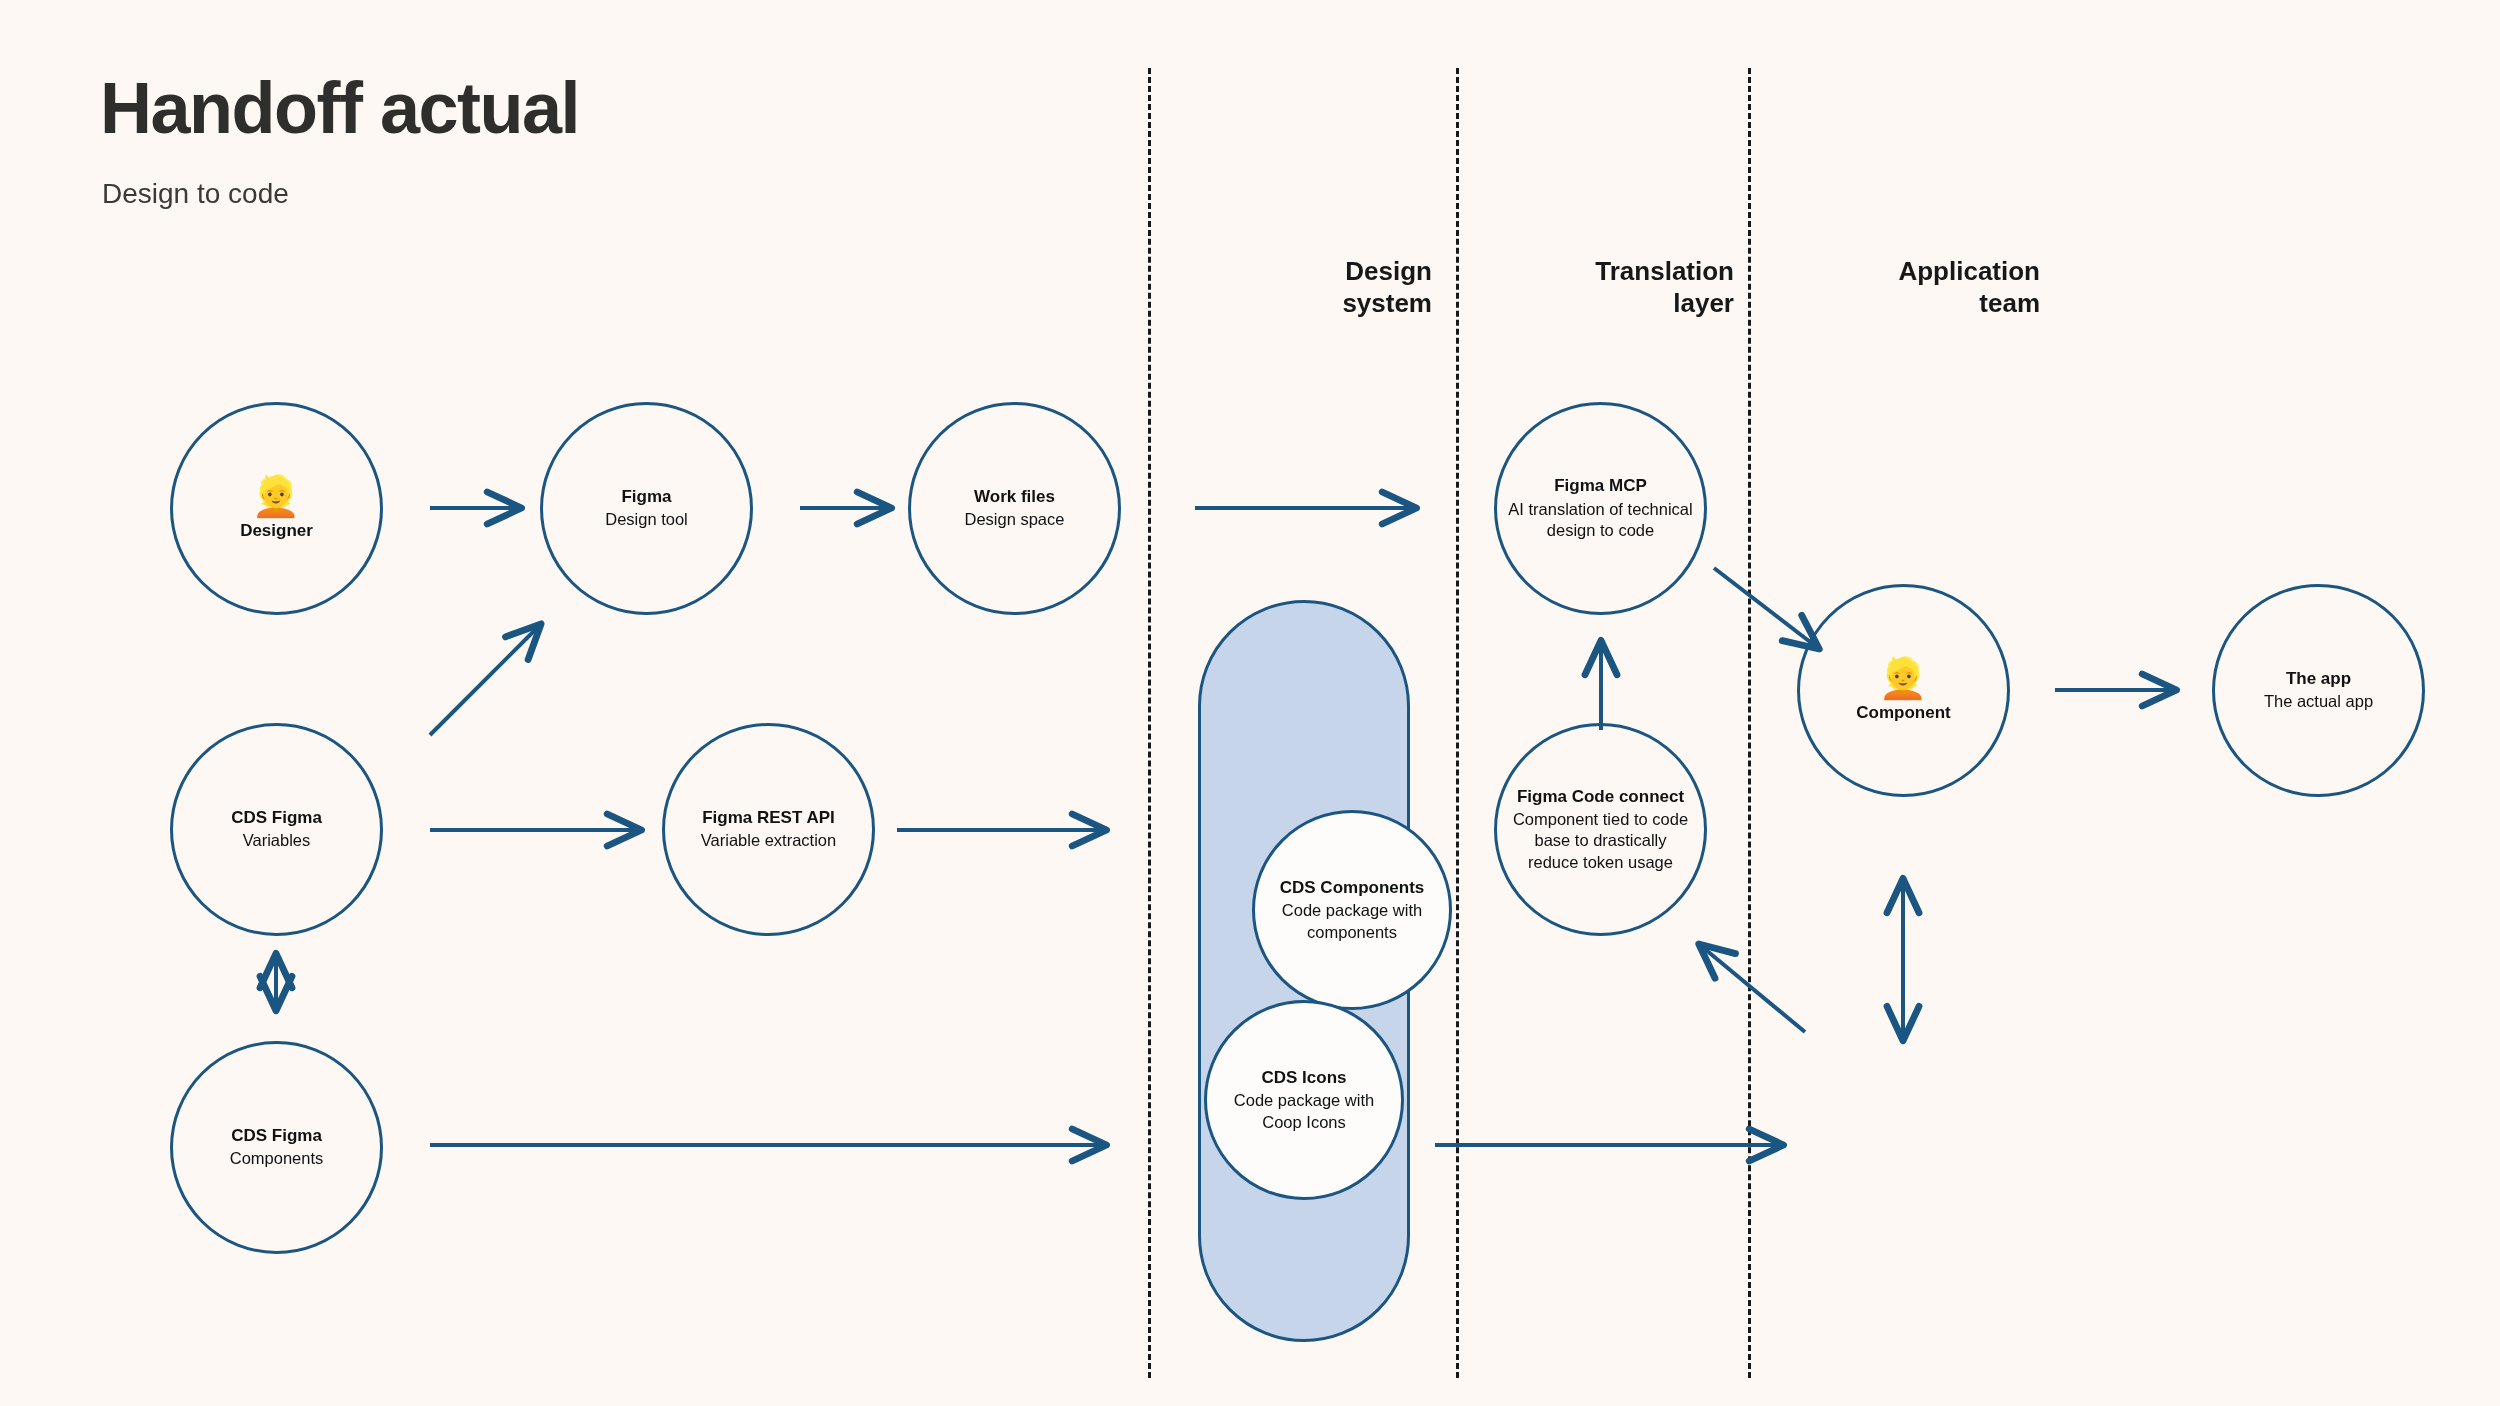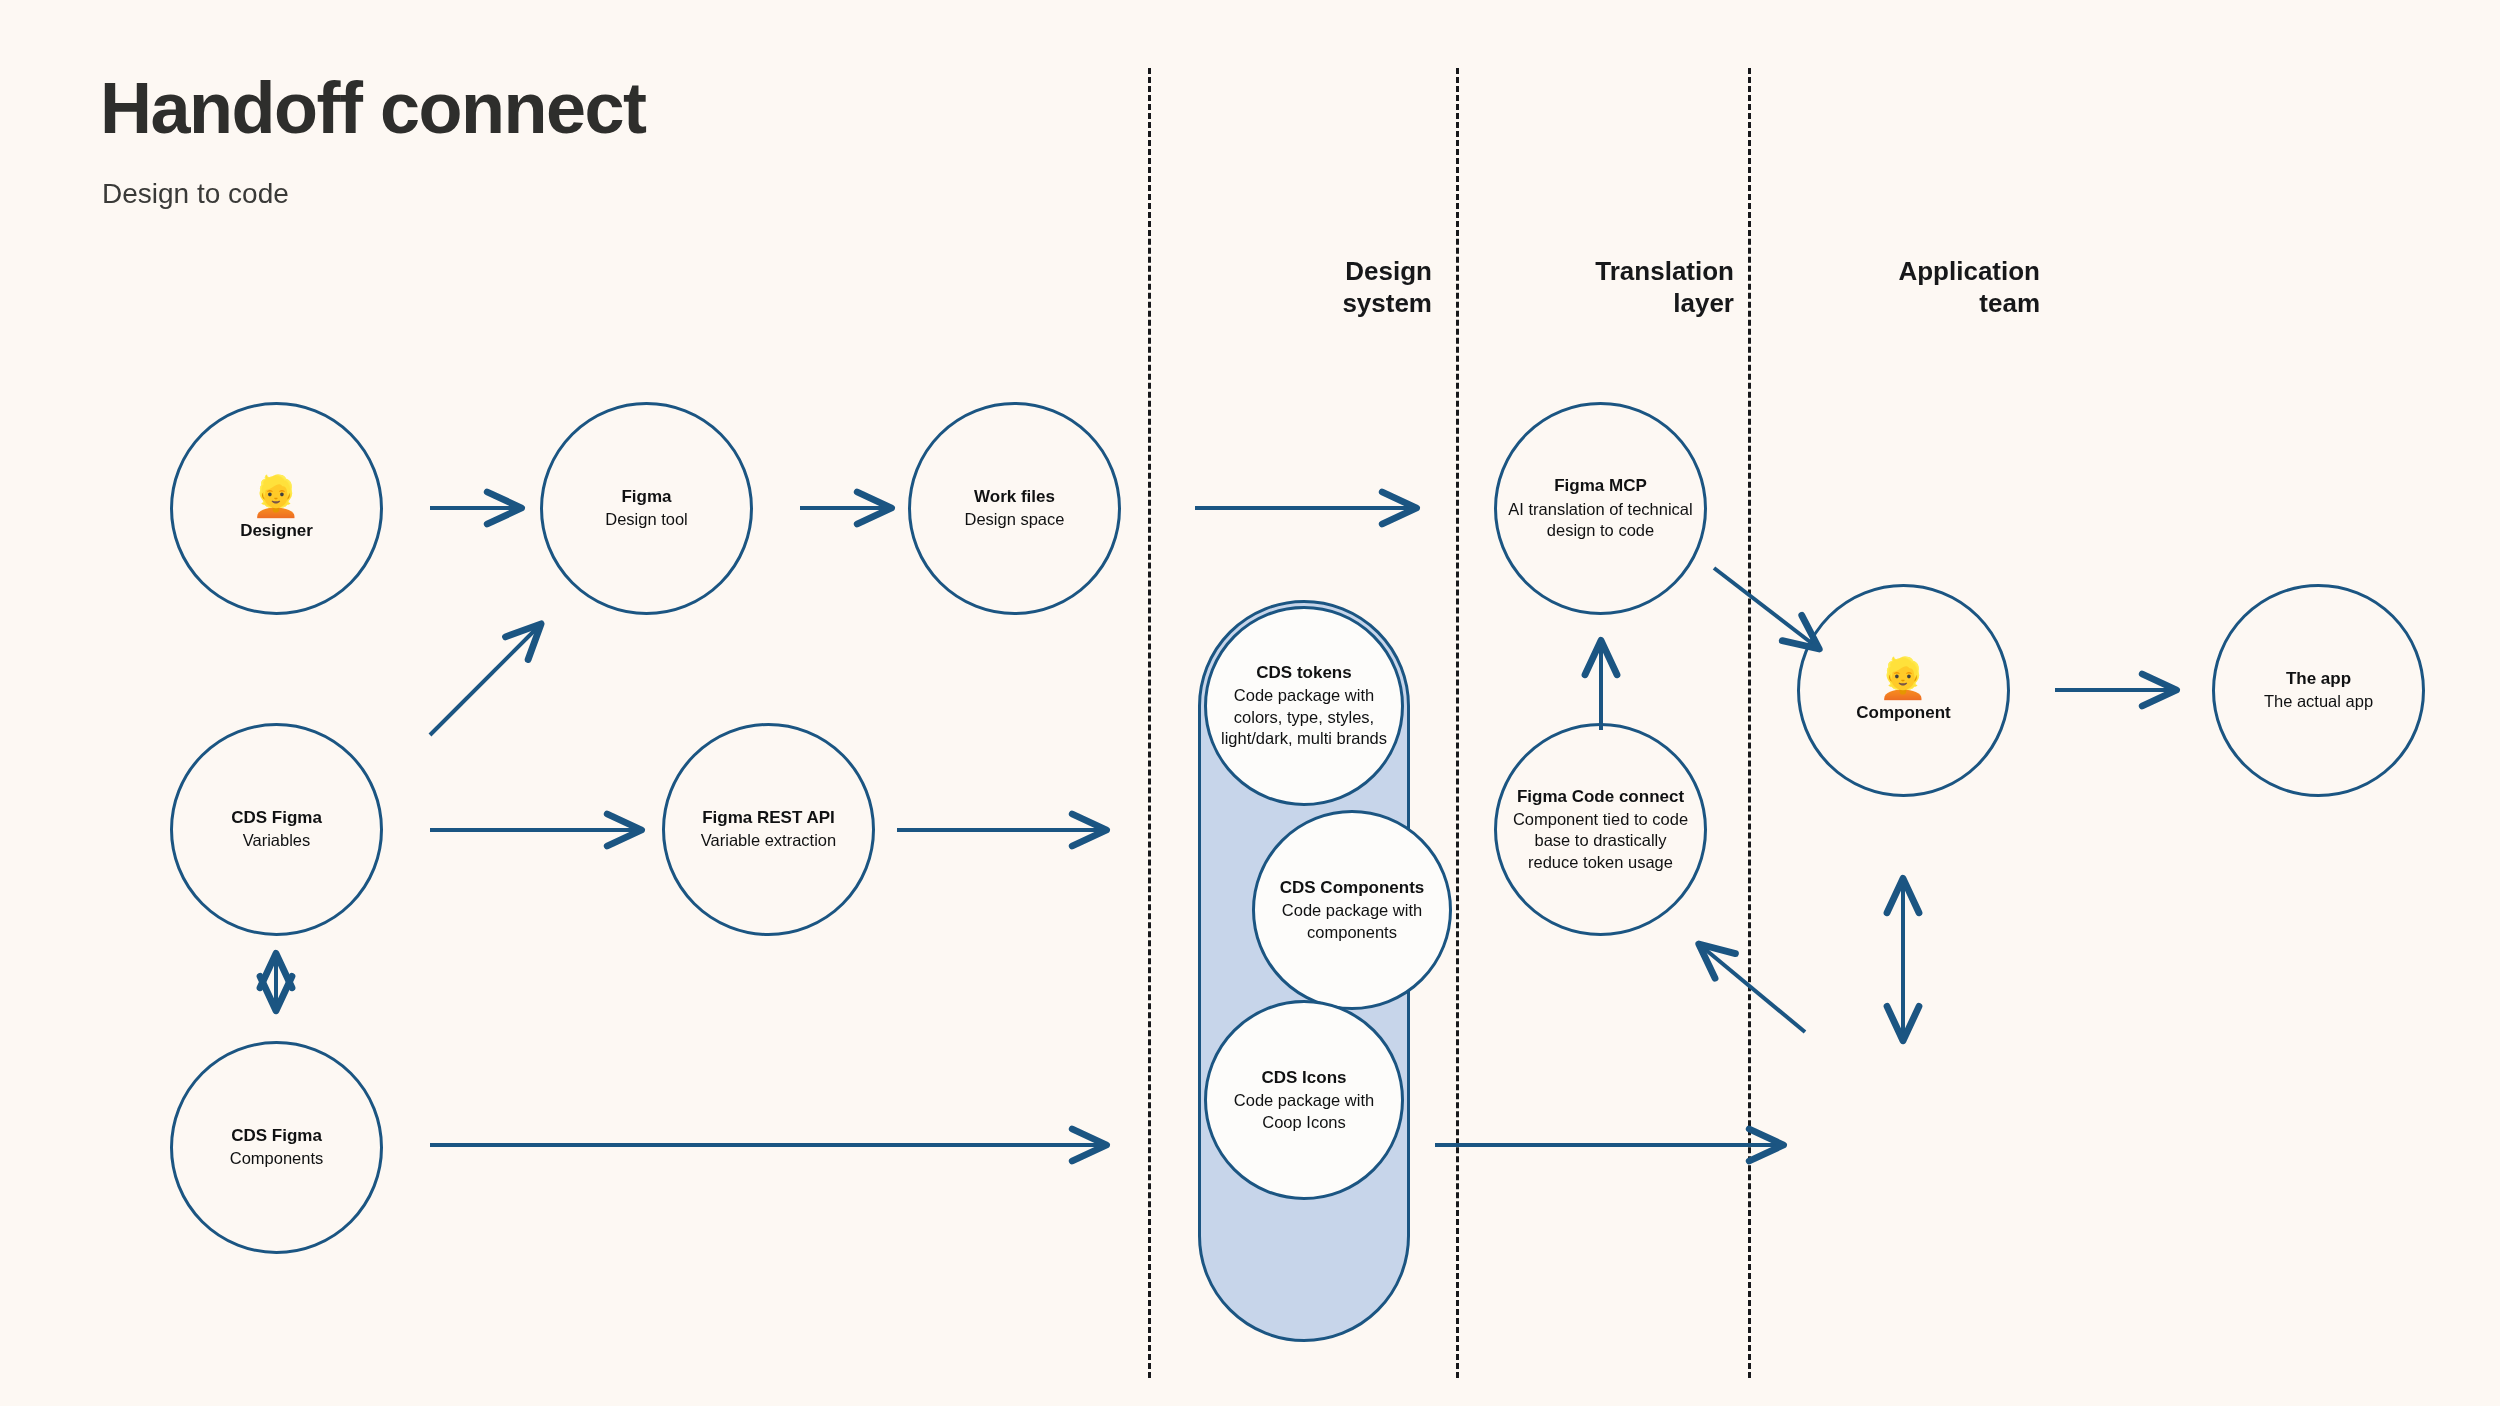--- a/index.html
+++ b/index.html
@@ -72,21 +72,21 @@
 
   
   svg.wires{position:absolute;left:0;top:0;width:2500px;height:1406px;
             pointer-events:none;}
 </style>
 </head>
 <body>
 
 <div id="stage">
 
-  <div class="title">Handoff connect</div>
+  <div class="title">Handoff actual</div>
   <div class="subtitle">Design to code</div>
 
   <div class="divider" style="left:1148px"></div>
   <div class="divider" style="left:1456px"></div>
   <div class="divider" style="left:1748px"></div>
 
   <div class="col-head" style="left:1172px;top:256px">
     <div>Design</div>
     <div>system</div>
   </div>
@@ -165,24 +165,20 @@
   <div class="node" style="left:662px;top:723px;width:213px;height:213px">
     <div class="ttl">Figma REST API</div>
     <div class="sub">Variable extraction</div>
   </div>
 
   <div class="node" style="left:170px;top:1041px;width:213px;height:213px">
     <div class="ttl">CDS Figma</div>
     <div class="sub">Components</div>
   </div>
 
-  <div class="node on-capsule" style="left:1204px;top:606px;width:200px;height:200px;padding:0 14px">
-    <div class="ttl">CDS tokens</div>
-    <div class="sub">Code package with colors, type, styles, light/dark, multi brands</div>
-  </div>
 
   <div class="node on-capsule" style="left:1252px;top:810px;width:200px;height:200px;padding:0 14px">
     <div class="ttl">CDS Components</div>
     <div class="sub">Code package with components</div>
   </div>
 
   <div class="node on-capsule" style="left:1204px;top:1000px;width:200px;height:200px;padding:0 14px">
     <div class="ttl">CDS Icons</div>
     <div class="sub">Code package with Coop Icons</div>
   </div>

